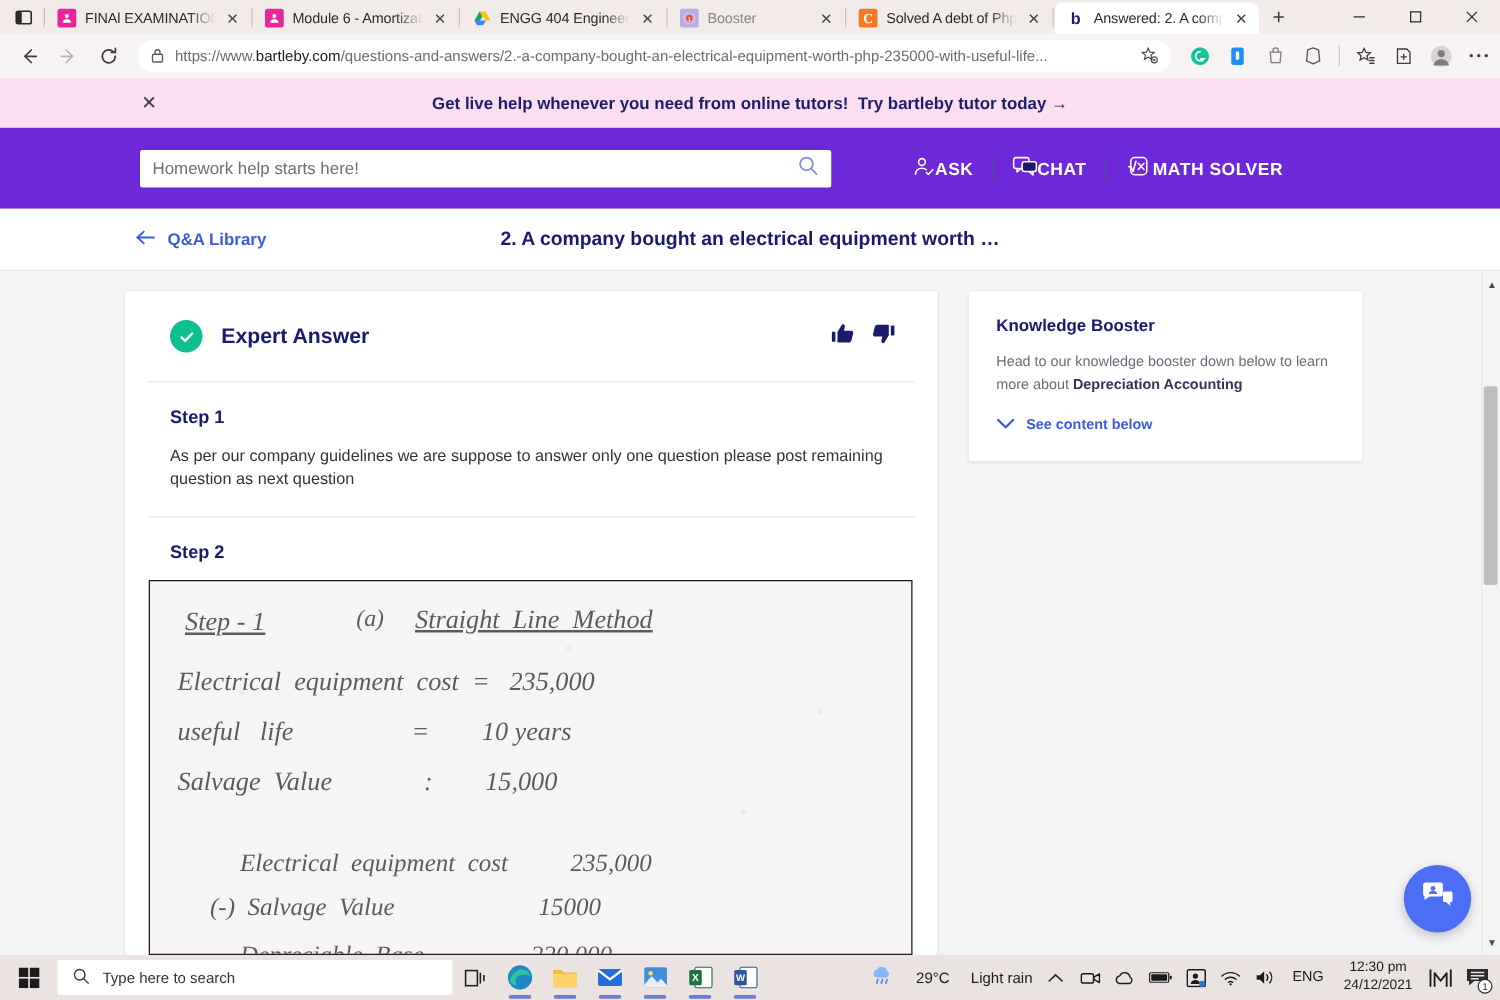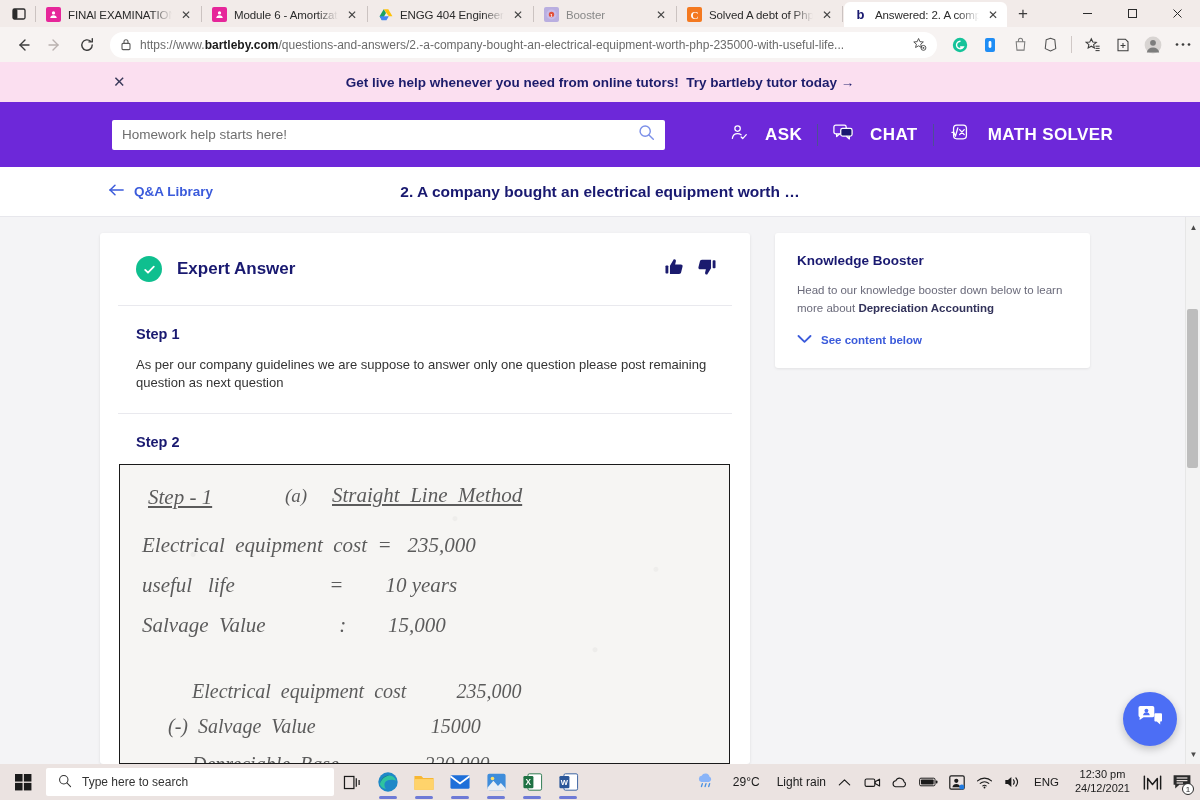--- a/index.html
+++ b/index.html
@@ -49,21 +49,21 @@
   .navbtn { width: 30px; height: 28px; display:flex; align-items:center; justify-content:center; color:#444; font-size:15px; }
   .navbtn.dim { color: #b9b1af; }
   .urlbar {
     flex: 1; height: 26px; background: #ffffff; border-radius: 13px;
     display: flex; align-items: center; padding: 0 10px; gap: 8px; margin: 0 6px;
     min-width: 0;
   }
   .url-text {
     flex: 1; font-size: 12px; color: #6b6b6b; white-space: nowrap; overflow: hidden;
   }
-  .url-text b { color: #1b1b1b; font-weight: 700; }
+  .url-text b { color: #1b1b1b; font-weight: 400; }
   .url-icon { color: #5a5a5a; display:flex; }
   .ext-icons { display: flex; align-items: center; gap: 12px; padding-left: 6px; }
   .ext { width: 18px; height: 18px; display:flex; align-items:center; justify-content:center; }
   .vsep { width: 1px; height: 17px; background: #d0c8c6; }
 
   
   .page { position: relative; width: 1200px; height: 702px; background: #fff; overflow: hidden; }
 
   .promo {
     height: 40px; background: #fbdff0; display: flex; align-items: center;
@@ -80,21 +80,21 @@
   .searchbox {
     width: 553px; height: 30px; background: #fff; border-radius: 2px;
     display: flex; align-items: center; padding: 0 10px;
   }
   .searchbox input {
     flex: 1; border: none; outline: none; font-size: 13.5px; color: #555;
     font-family: "Liberation Sans", sans-serif; background: transparent;
   }
   .searchbox input::placeholder { color: #6e6e6e; }
   .hdr-nav { display: flex; align-items: center; margin-left: 50px; gap: 0px; }
-  .hdr-item { display: flex; align-items: center; gap: 17px; padding: 0 15px; color: #fff; font-size: 17px; font-weight: 700; letter-spacing: .4px; }
+  .hdr-item { display: flex; align-items: center; gap: 0; padding: 0 15px; color: #fff; font-size: 14px; font-weight: 700; letter-spacing: .4px; }
   .hdr-sep { width: 1px; height: 22px; background: #4e4e96; }
 
   .titlebar {
     height: 50px; background: #fff; border-bottom: 1px solid #e7e7ec;
     display: flex; align-items: center; position: relative;
   }
   .qa-back { position: absolute; left: 108px; display: flex; align-items: center; gap: 9px; color: #3b5bdb; font-size: 13.5px; font-weight: 600; }
   .page-title { width: 100%; text-align: center; font-size: 15.5px; font-weight: 700; color: #191970; }
 
   .content { position: relative; height: 547px; background: #f4f4f6; overflow: hidden; }
@@ -156,21 +156,21 @@
     box-shadow: 0 3px 9px rgba(0,0,0,.22);
   }
 
   
   .taskbar {
     position: absolute; left: 0; bottom: 0; width: 1200px; height: 36px;
     background: #ebe3e1; display: flex; align-items: center;
   }
   .start { width: 46px; height: 36px; display:flex; align-items:center; justify-content:center; }
   .tb-search {
-    width: 288px; height: 28px; background: #fff; border-radius: 2px;
+    width: 316px; height: 28px; background: #fff; border-radius: 2px;
     display: flex; align-items: center; gap: 10px; padding: 0 12px; font-size: 12px; color: #333;
   }
   .tb-icon { width: 36px; height: 36px; display: flex; align-items: center; justify-content: center; position: relative; }
   .tb-icon.run::after { content: ""; position: absolute; bottom: 1px; left: 50%; transform: translateX(-50%); width: 18px; height: 3px; border-radius: 2px; background: #6e7ad6; }
   .tray { margin-left: auto; display: flex; align-items: center; gap: 9px; padding-right: 7px; }
   .weather { display: flex; align-items: center; gap: 17px; font-size: 12px; color: #1b1b1b; }
   .clock { font-size: 11px; color: #1b1b1b; text-align: center; line-height: 1.25; padding: 0 4px; }
   .tray-ic { width: 19px; height: 19px; display:flex; align-items:center; justify-content:center; }
   .lang { font-size: 11.5px; color: #1b1b1b; padding: 0 3px; }
   .badge-ic { position: relative; width: 22px; height: 22px; display:flex; align-items:center; justify-content:center; }

